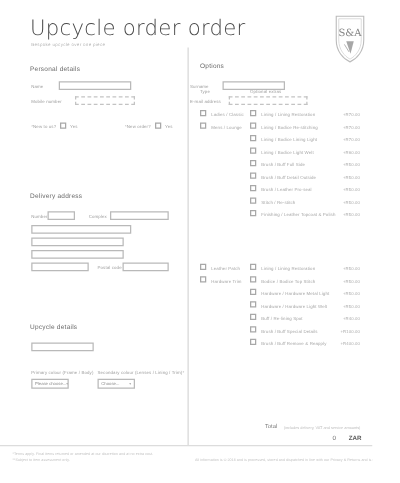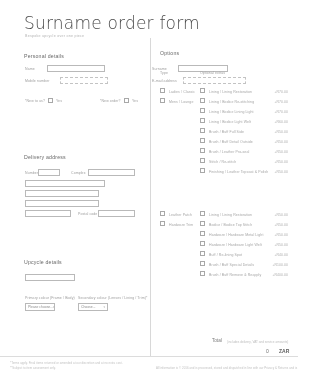--- a/index.html
+++ b/index.html
@@ -71,22 +71,31 @@
   .total-b{position:absolute;font-size:5px;color:#5d5d5d;font-weight:bold;}
 
   
   .foot{position:absolute;font-size:2.9px;color:#c2c2c2;letter-spacing:.05px;white-space:nowrap;line-height:1.5;}
 </style>
 </head>
 <body>
 
 <div class="page">
 
-
-  <div class="title">Surname order form</div>
+  <div class="crest">
+    <svg viewBox="0 0 28 42" xmlns="http://www.w3.org/2000/svg">
+      <path d="M3 3 H25 V22 C25 31 19.5 37 14 39.5 C8.5 37 3 31 3 22 Z" fill="#ffffff" stroke="#bcbcbc" stroke-width="0.9"></path>
+      <path d="M5 5 H23 V22 C23 29.8 18.3 35 14 37.3 C9.7 35 5 29.8 5 22 Z" fill="none" stroke="#d2d2d2" stroke-width="0.6"></path>
+      <text x="14" y="19" text-anchor="middle" font-family="DejaVu Serif, serif" font-size="8" fill="#888888">S&amp;A</text>
+      <path d="M11 23 L17 23 L14.4 33 Z" fill="#8a8a8a" opacity="0.75"></path>
+      <path d="M9.5 25.5 L13.2 31.5" stroke="#9a9a9a" stroke-width="0.6" fill="none"></path>
+    </svg>
+  </div>
+
+  <div class="title">Upcycle order order</div>
   <div class="subtitle">Bespoke upcycle over one piece</div>
 
   <div class="vdiv"></div>
 
   <div class="sect-h" style="left:24px;top:53px;">Personal details</div>
 
   <div class="lbl" style="left:25px;top:68px;">Name</div>
   <div class="fld" style="left:47px;top:64.5px;width:58px;"></div>
 
   <div class="lbl" style="left:152px;top:68px;">Surname</div>

